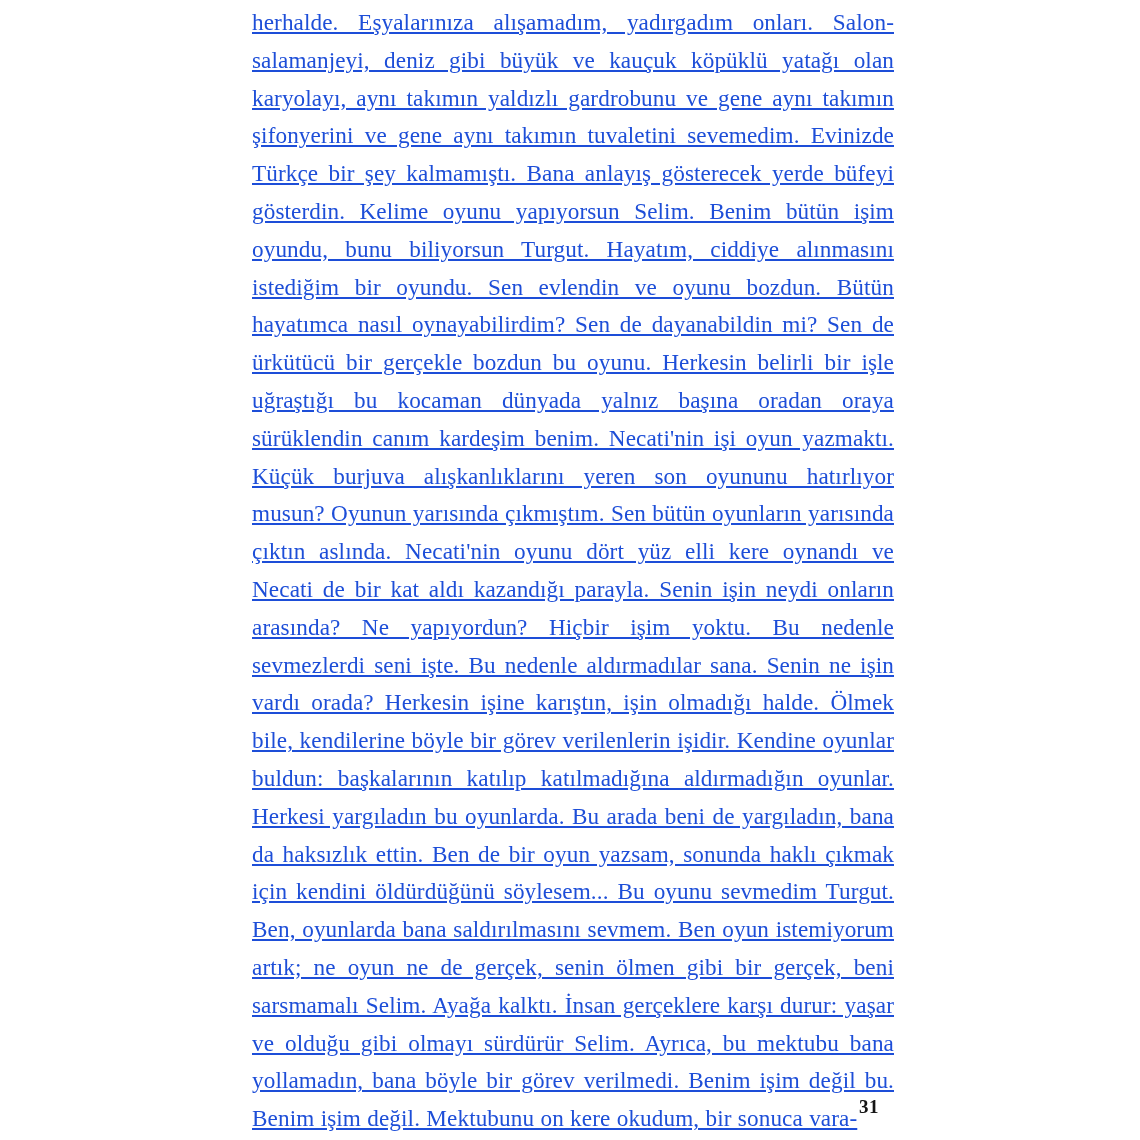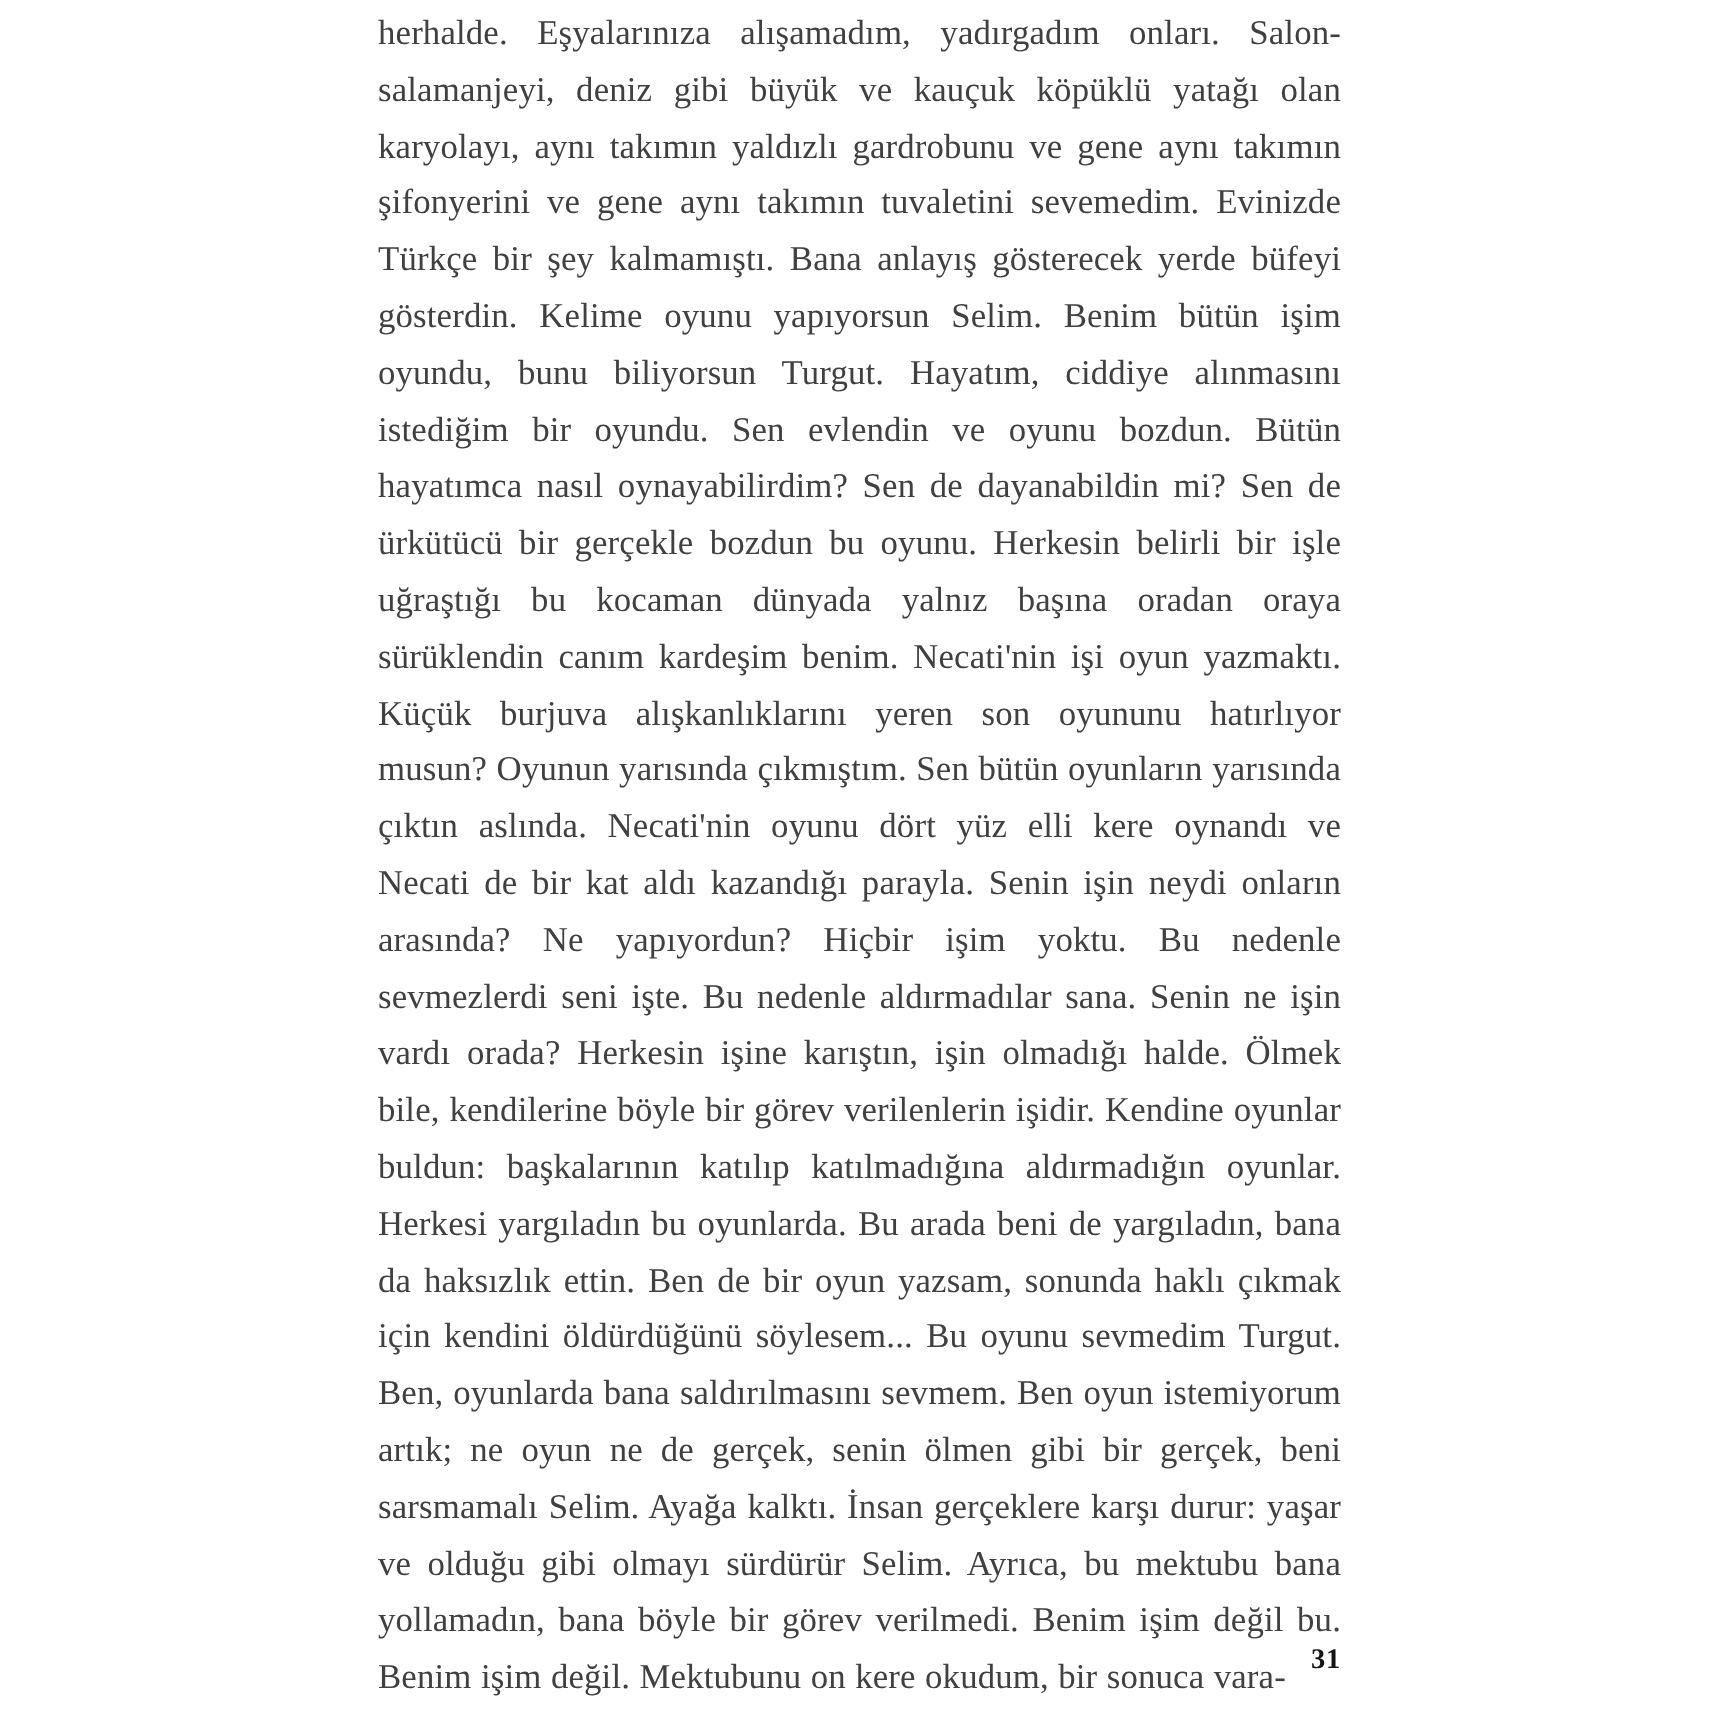--- a/index.html
+++ b/index.html
@@ -29,26 +29,27 @@
   }
   .body-text {
     margin: 0;
     font-family: "Liberation Serif", "DejaVu Serif", serif;
     font-size: 23.2px;
     line-height: 37.8px;
     text-align: justify;
     text-justify: inter-word;
     letter-spacing: 0.1px;
     word-spacing: 0.4px;
-    color: #404040;
+    color: #1d4ed8;
     hyphens: manual;
+    text-decoration: underline;
   }
   .page-number {
     position: absolute;
-    right: 246px;
+    right: 261px;
     bottom: 22px;
     font-family: "Liberation Serif", "DejaVu Serif", serif;
     font-size: 19px;
     font-weight: bold;
     color: #151515;
     letter-spacing: 0.5px;
     margin-left: 19px;
   }
 </style>
 </head>

